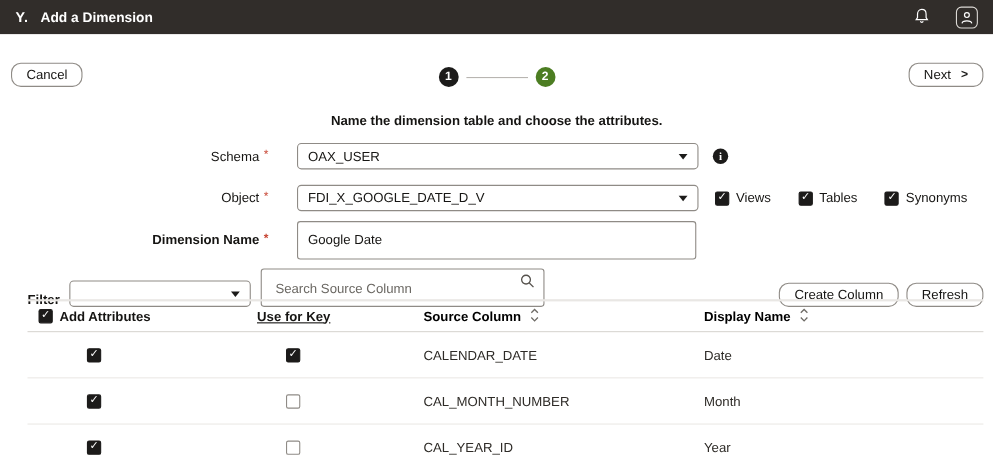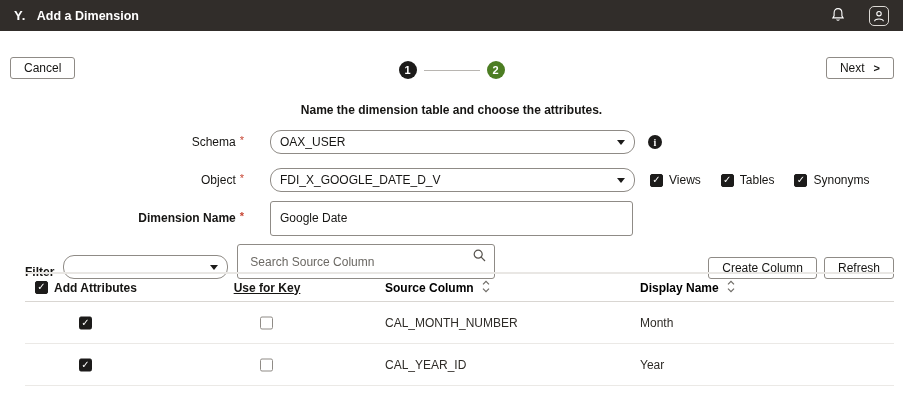--- a/index.html
+++ b/index.html
@@ -19,21 +19,21 @@
   .topbar-title { font-weight: 700; font-size: 12.5px; }
   .topbar-right { margin-left: auto; display: flex; align-items: center; gap: 24px; }
   .icon-btn { background: none; border: none; cursor: pointer; display: flex; align-items: center; padding: 0; }
   .avatar {
     width: 20px; height: 20px; border: 1.5px solid #dcd9d5; border-radius: 5px;
     display: flex; align-items: center; justify-content: center;
   }
 
   
   .btn {
-    background: #fff; border: 1px solid #8f8b86; border-radius: 3px;
+    background: #fff; border: 1px solid #8f8b86; border-radius: 9px;
     height: 22px; padding: 0 13px; font-size: 12px; color: #161513;
     font-family: inherit; cursor: pointer; display: inline-flex; align-items: center; gap: 9px;
   }
   .cancel-btn { position: absolute; left: 10px; top: 57px; }
   .next-btn  { position: absolute; right: 9px; top: 57px; }
   .next-chevron { font-weight: 700; font-size: 11px; position: relative; top: -0.5px; }
 
   
   .stepper {
     position: absolute; top: 61px; left: 0; width: 100%;
@@ -55,21 +55,21 @@
 
   
   .form { position: absolute; top: 130px; left: 0; width: 100%; }
   .form-row { display: flex; align-items: center; height: 24px; margin-bottom: 14px; }
   .form-label { width: 244px; text-align: right; font-size: 12px; }
   .form-label.bold { font-weight: 700; }
   .req { color: #c74634; font-size: 11px; margin-left: 4px; position: relative; top: -2px; }
   .form-field { margin-left: 26px; display: flex; align-items: center; }
 
   .select {
-    width: 365px; height: 24px; border: 1px solid #8f8b86; border-radius: 11px;
+    width: 365px; height: 24px; border: 1px solid #8f8b86; border-radius: 4px;
     background: #fff; display: flex; align-items: center; justify-content: space-between;
     padding: 0 9px; cursor: pointer;
   }
   .caret {
     width: 0; height: 0; border-left: 4px solid transparent;
     border-right: 4px solid transparent; border-top: 5px solid #1c1b1a;
   }
   .info-icon {
     width: 14px; height: 14px; border-radius: 50%; background: #1c1b1a; color: #fff;
     font-size: 10px; font-weight: 700; display: flex; align-items: center;
@@ -80,21 +80,21 @@
   .checkbox {
     width: 13px; height: 13px; border: 1px solid #8f8b86; border-radius: 2px;
     background: #fff; position: relative; flex: 0 0 auto; cursor: pointer;
   }
   .checkbox.checked { background: #1c1b1a; border-color: #1c1b1a; }
   .checkbox.checked::after {
     content: "\2713"; color: #fff; font-size: 10px; font-weight: 700;
     position: absolute; top: 50%; left: 50%; transform: translate(-50%, -54%);
   }
 
-  .obj-checks { display: flex; align-items: center; margin-left: 15px; gap: 20px; }
+  .obj-checks { display: flex; align-items: center; margin-left: 15px; gap: 25px; }
   .check-opt { display: flex; align-items: center; gap: 6px; cursor: pointer; }
 
   .text-input {
     height: 35px; border: 1px solid #8f8b86; border-radius: 3px;
     padding: 0 9px; font-size: 12px; font-family: inherit; color: #161513;
   }
   .dim-input { width: 363px; }
 
   
   .toolbar {
@@ -264,20 +264,26 @@
       <button class="sort-btn">
         <span class="th-label">Display Name</span>
         <span><svg width="8" height="13" viewBox="0 0 8 13">
               <polyline points="1,4.3 4,1.3 7,4.3" fill="none" stroke="#6e6b66" stroke-width="1.2"></polyline>
               <polyline points="1,8.7 4,11.7 7,8.7" fill="none" stroke="#6e6b66" stroke-width="1.2"></polyline>
             </svg></span>
       </button>
     </div>
   </div>
 
+  <div class="trow">
+    <span class="cell checkbox col-add-c checked"></span>
+    <span class="cell checkbox col-key-c checked"></span>
+    <span class="cell col-src-c">CALENDAR_DATE</span>
+    <span class="cell col-disp-c">Date</span>
+  </div>
 
   <div class="trow">
     <span class="cell checkbox col-add-c checked"></span>
     <span class="cell checkbox col-key-c"></span>
     <span class="cell col-src-c">CAL_MONTH_NUMBER</span>
     <span class="cell col-disp-c">Month</span>
   </div>
 
   <div class="trow">
     <span class="cell checkbox col-add-c checked"></span>

